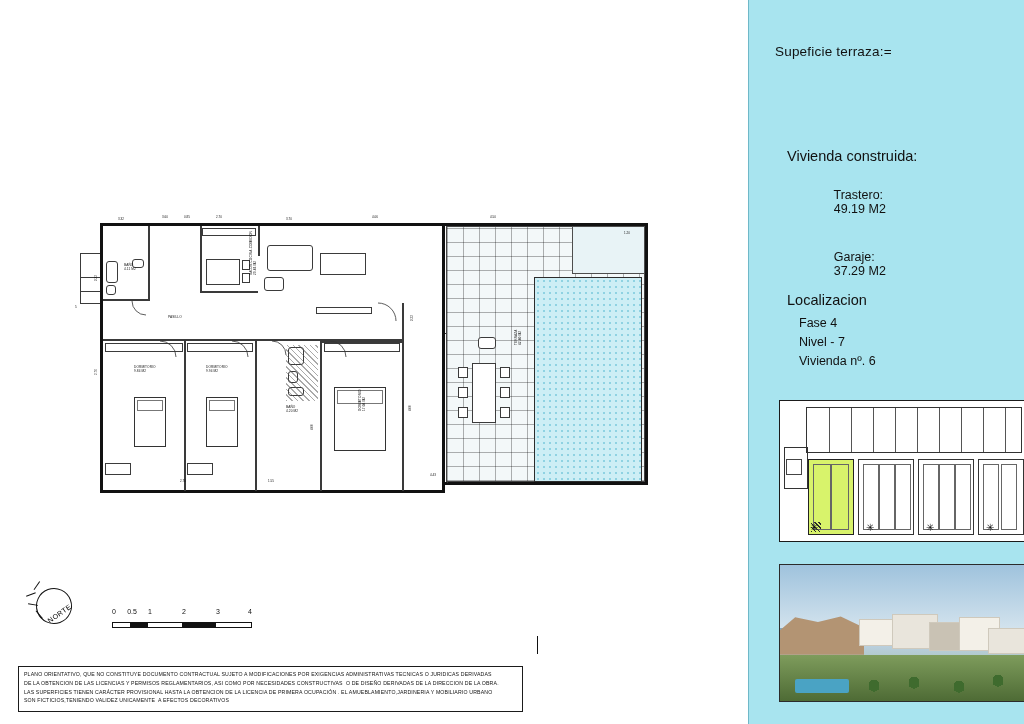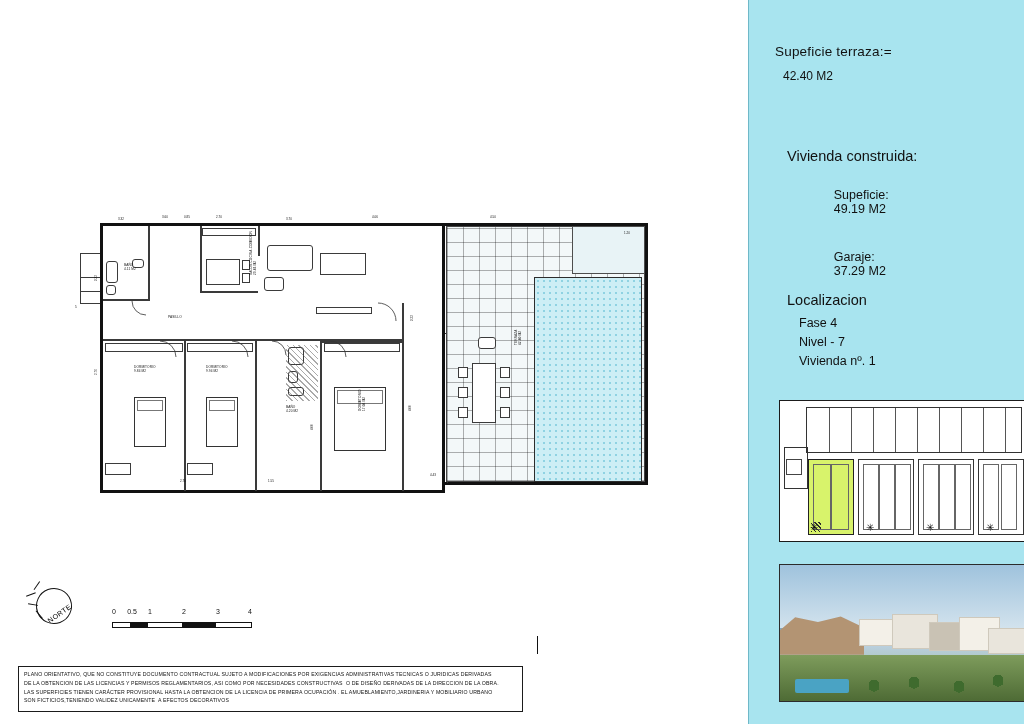--- a/index.html
+++ b/index.html
@@ -548,43 +548,42 @@
     <p>LAS SUPERFICIES TIENEN CARÁCTER PROVISIONAL HASTA LA OBTENCION DE LA LICENCIA DE PRIMERA OCUPACIÓN . EL AMUEBLAMIENTO,JARDINERIA Y MOBILIARIO URBANO</p>
     <p>SON FICTICIOS,TENIENDO VALIDEZ UNICAMENTE  A EFECTOS DECORATIVOS</p>
   </div>
 </div>
 
 <div id="info-panel">
   <div class="panel-inner">
 
     <div class="terrace-block">
       <div class="terrace-title">Supeficie terraza:=</div>
-      <div class="terrace-value">42.40 M2</div>
     </div>
 
     <div class="built-block">
       <div class="built-title">Vivienda construida:</div>
       <div class="built-list">
         <div class="built-row">
-          <span>Supeficie:</span>
+          <span>Trastero:</span>
           <span>49.19 M2</span>
         </div>
         <div class="built-row">
           <span>Garaje:</span>
           <span>37.29 M2</span>
         </div>
       </div>
     </div>
 
     <div class="loc-block">
       <div class="loc-title">Localizacion</div>
       <div class="loc-list">
         <div class="loc-row">Fase 4</div>
         <div class="loc-row">Nivel - 7</div>
-        <div class="loc-row">Vivienda nº. 1</div>
+        <div class="loc-row">Vivienda nº. 6</div>
       </div>
     </div>
 
     <div id="keyplan">
       <div class="kp-row-top">
         <div class="cell" style="left:0;   width:22px;"></div>
         <div class="cell" style="left:22px; width:22px;"></div>
         <div class="cell" style="left:44px; width:22px;"></div>
         <div class="cell" style="left:66px; width:22px;"></div>
         <div class="cell" style="left:88px; width:22px;"></div>

